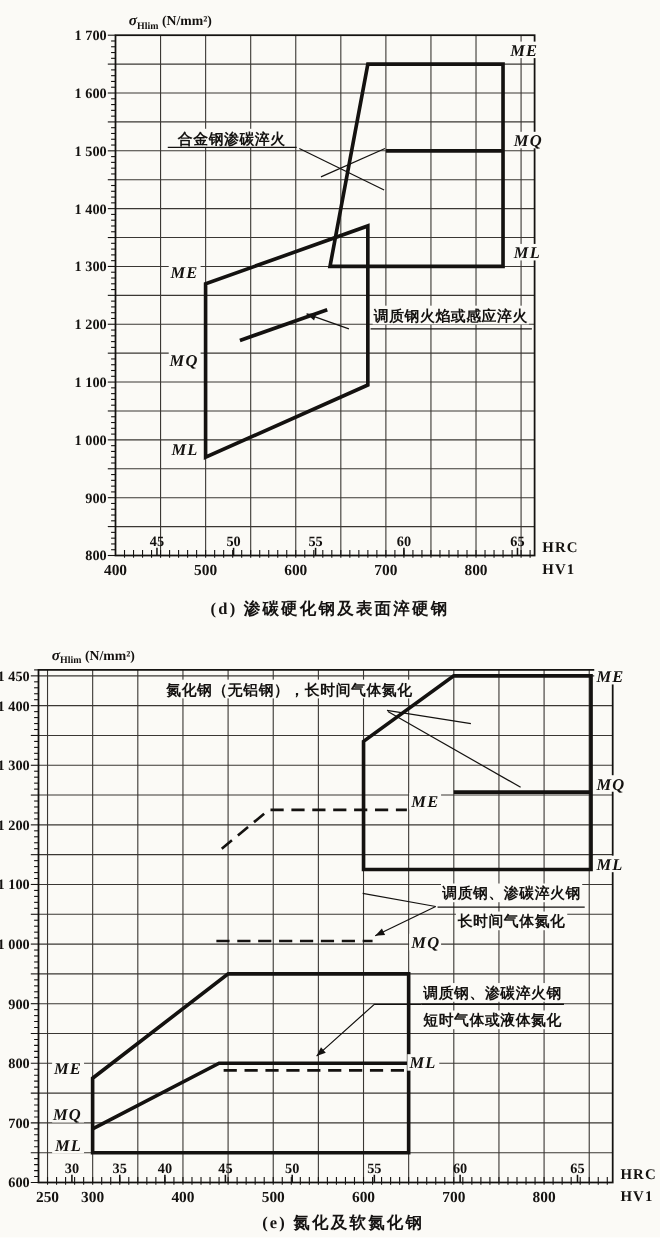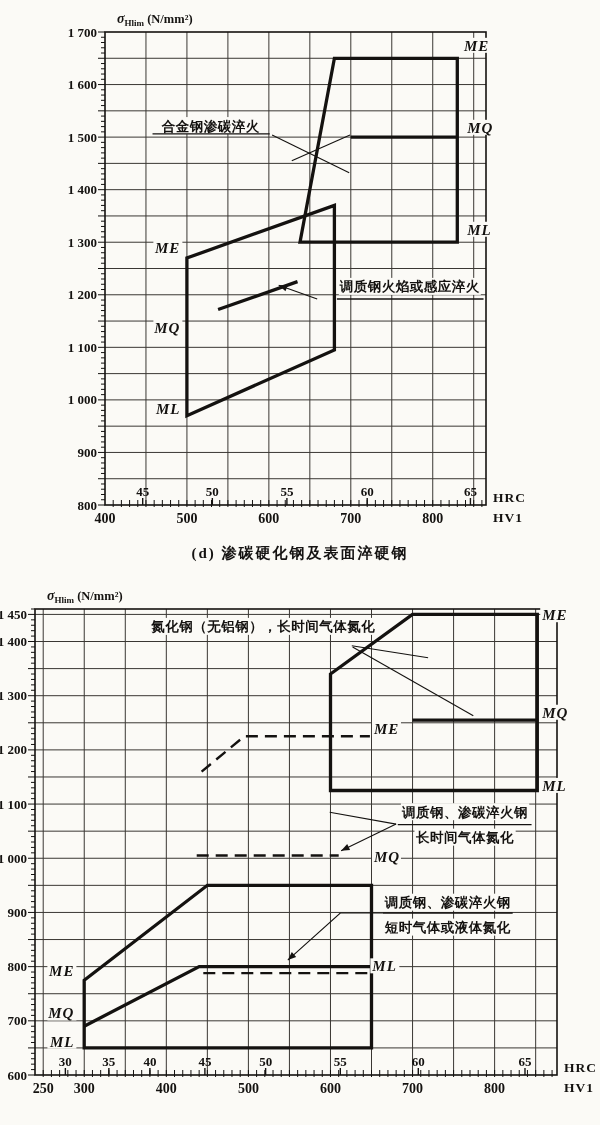--- a/index.html
+++ b/index.html
@@ -521,13 +521,14 @@
         <text x="372.3301886792453" y="971.3372093023256" fill="#141210" text-anchor="start" font-size="15" font-weight="600" font-style="italic" letter-spacing="1px">ML</text>
         <rect x="47.39622641509433" y="963.213953488372" width="29" height="15" fill="#fbfaf6"></rect>
         <text x="74.39622641509433" y="976.213953488372" fill="#141210" text-anchor="end" font-size="15" font-weight="600" font-style="italic" letter-spacing="1px">ME</text>
         <rect x="47.39622641509433" y="1005.4790697674418" width="29" height="15" fill="#fbfaf6"></rect>
         <text x="74.39622641509433" y="1018.4790697674418" fill="#141210" text-anchor="end" font-size="15" font-weight="600" font-style="italic" letter-spacing="1px">MQ</text>
         <rect x="47.39622641509433" y="1033.6558139534884" width="29" height="15" fill="#fbfaf6"></rect>
         <text x="74.39622641509433" y="1046.6558139534884" fill="#141210" text-anchor="end" font-size="15" font-weight="600" font-style="italic" letter-spacing="1px">ML</text>
       </g>
     </svg>
   <div class="caption" style="left:300px;top:544px;">(d) 渗碳硬化钢及表面淬硬钢</div>
+  <div class="caption" style="left:312px;top:1102px;">(e) 氮化及软氮化钢</div>
 </div>
 
 </body></html>

